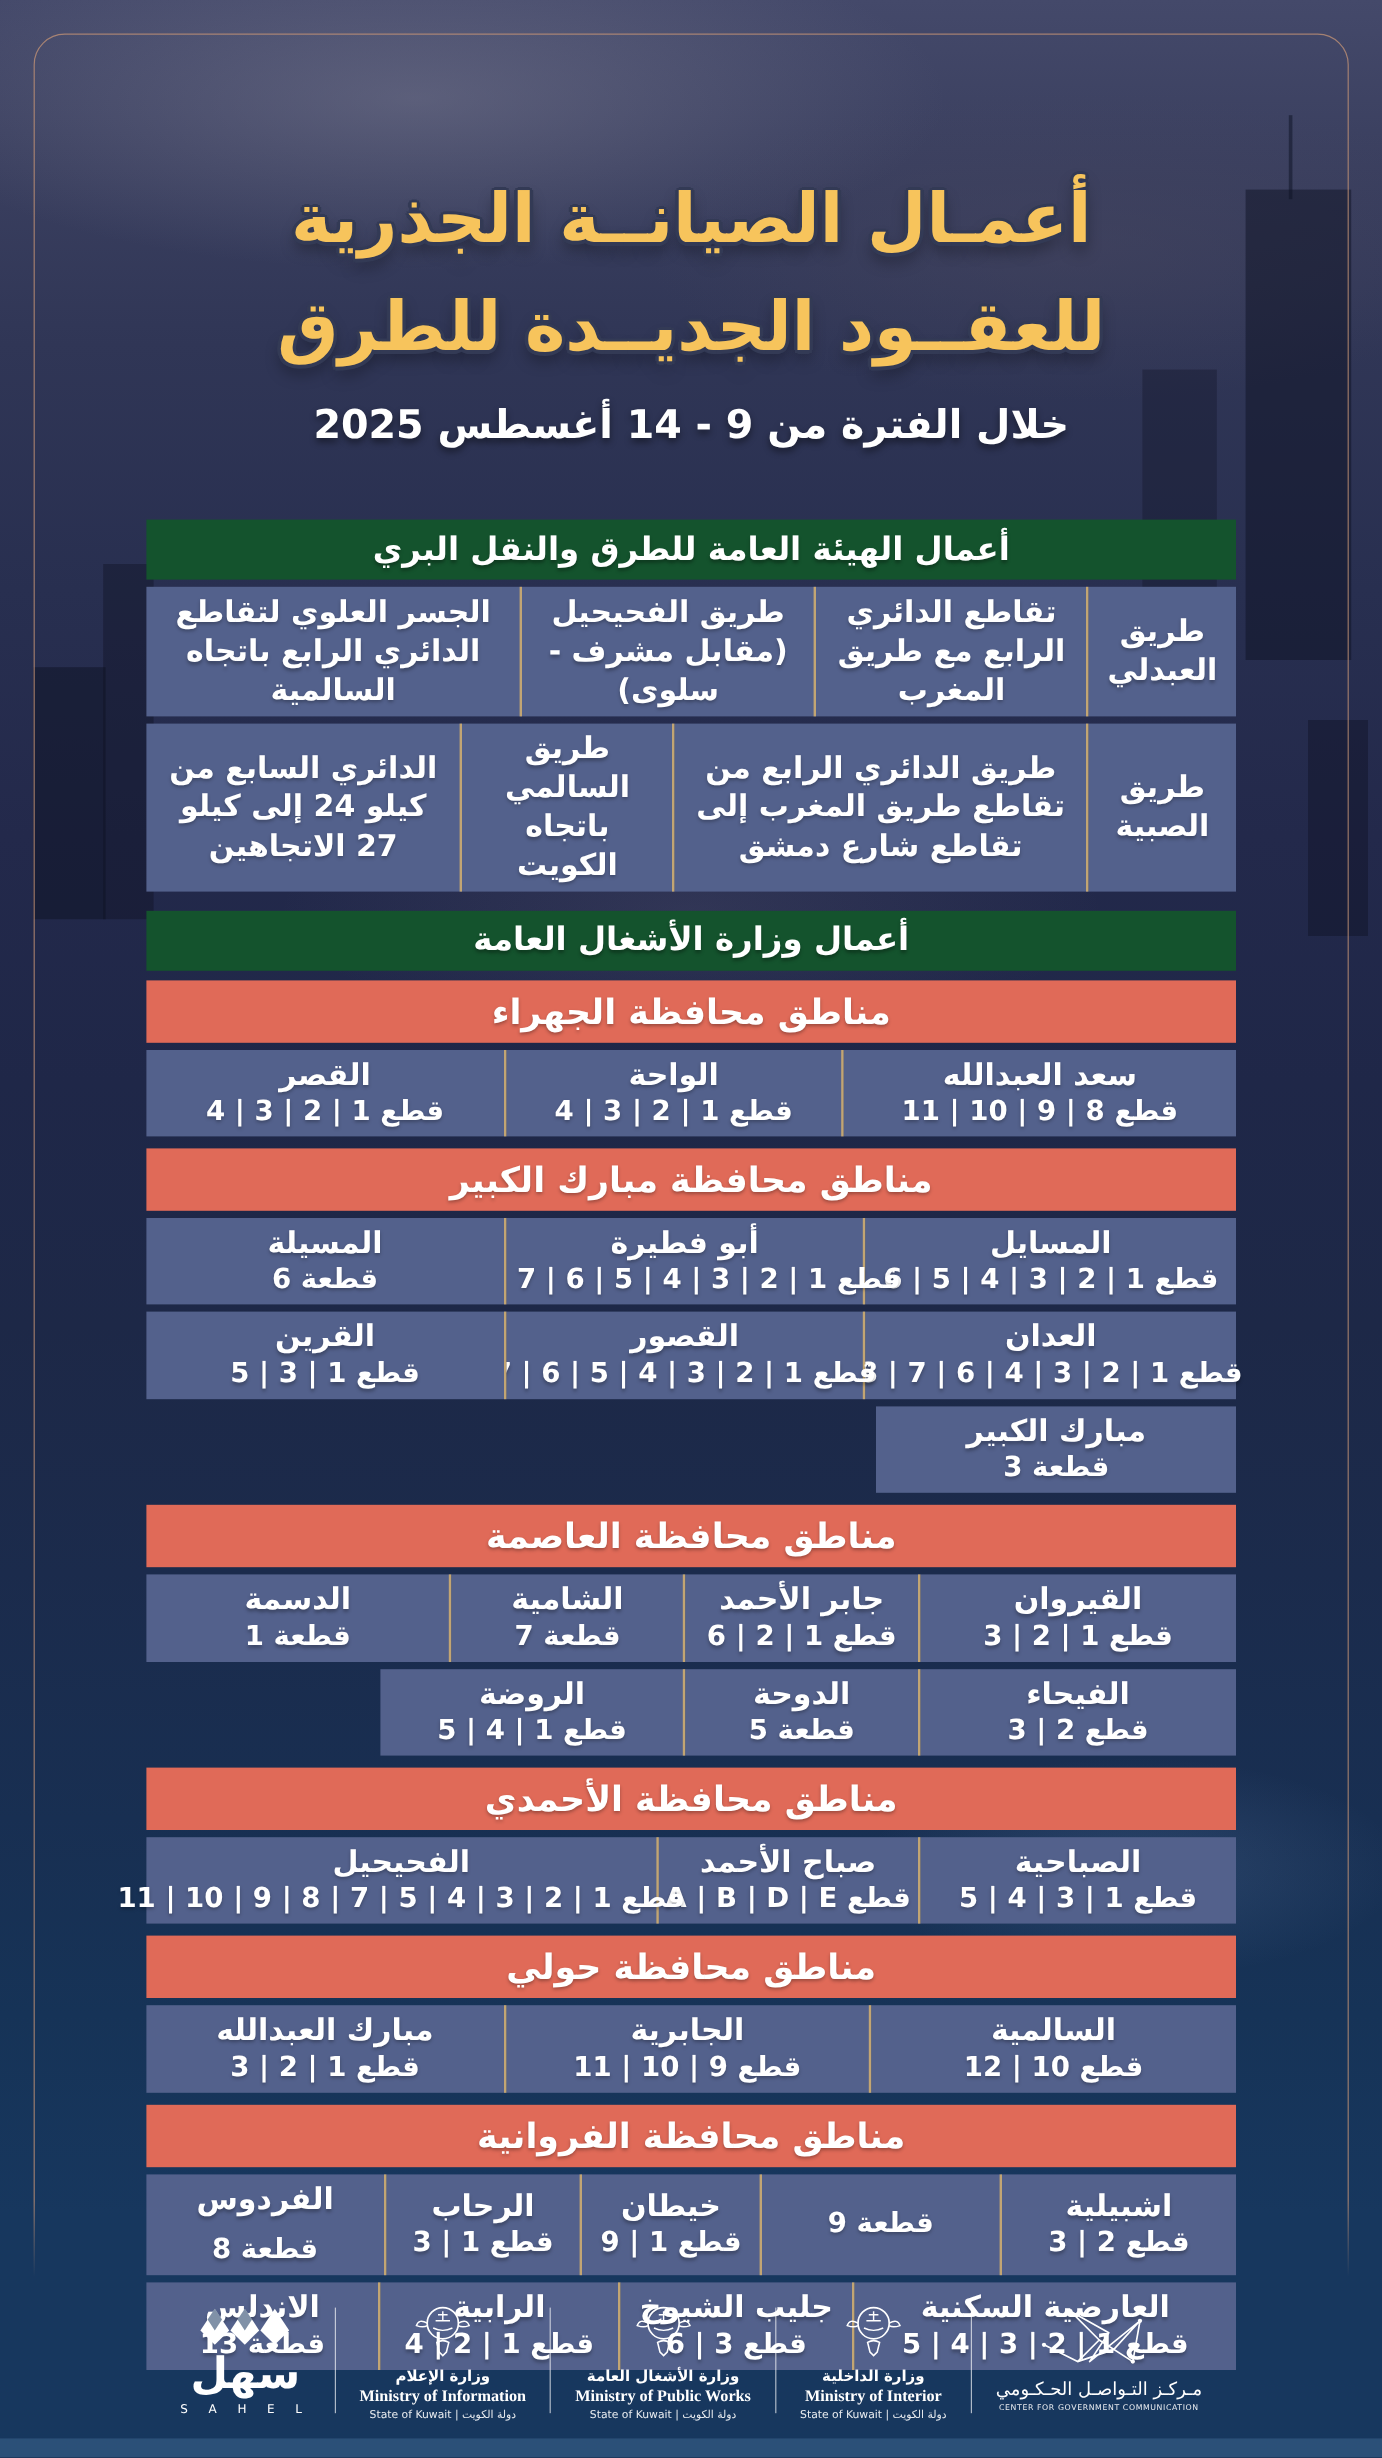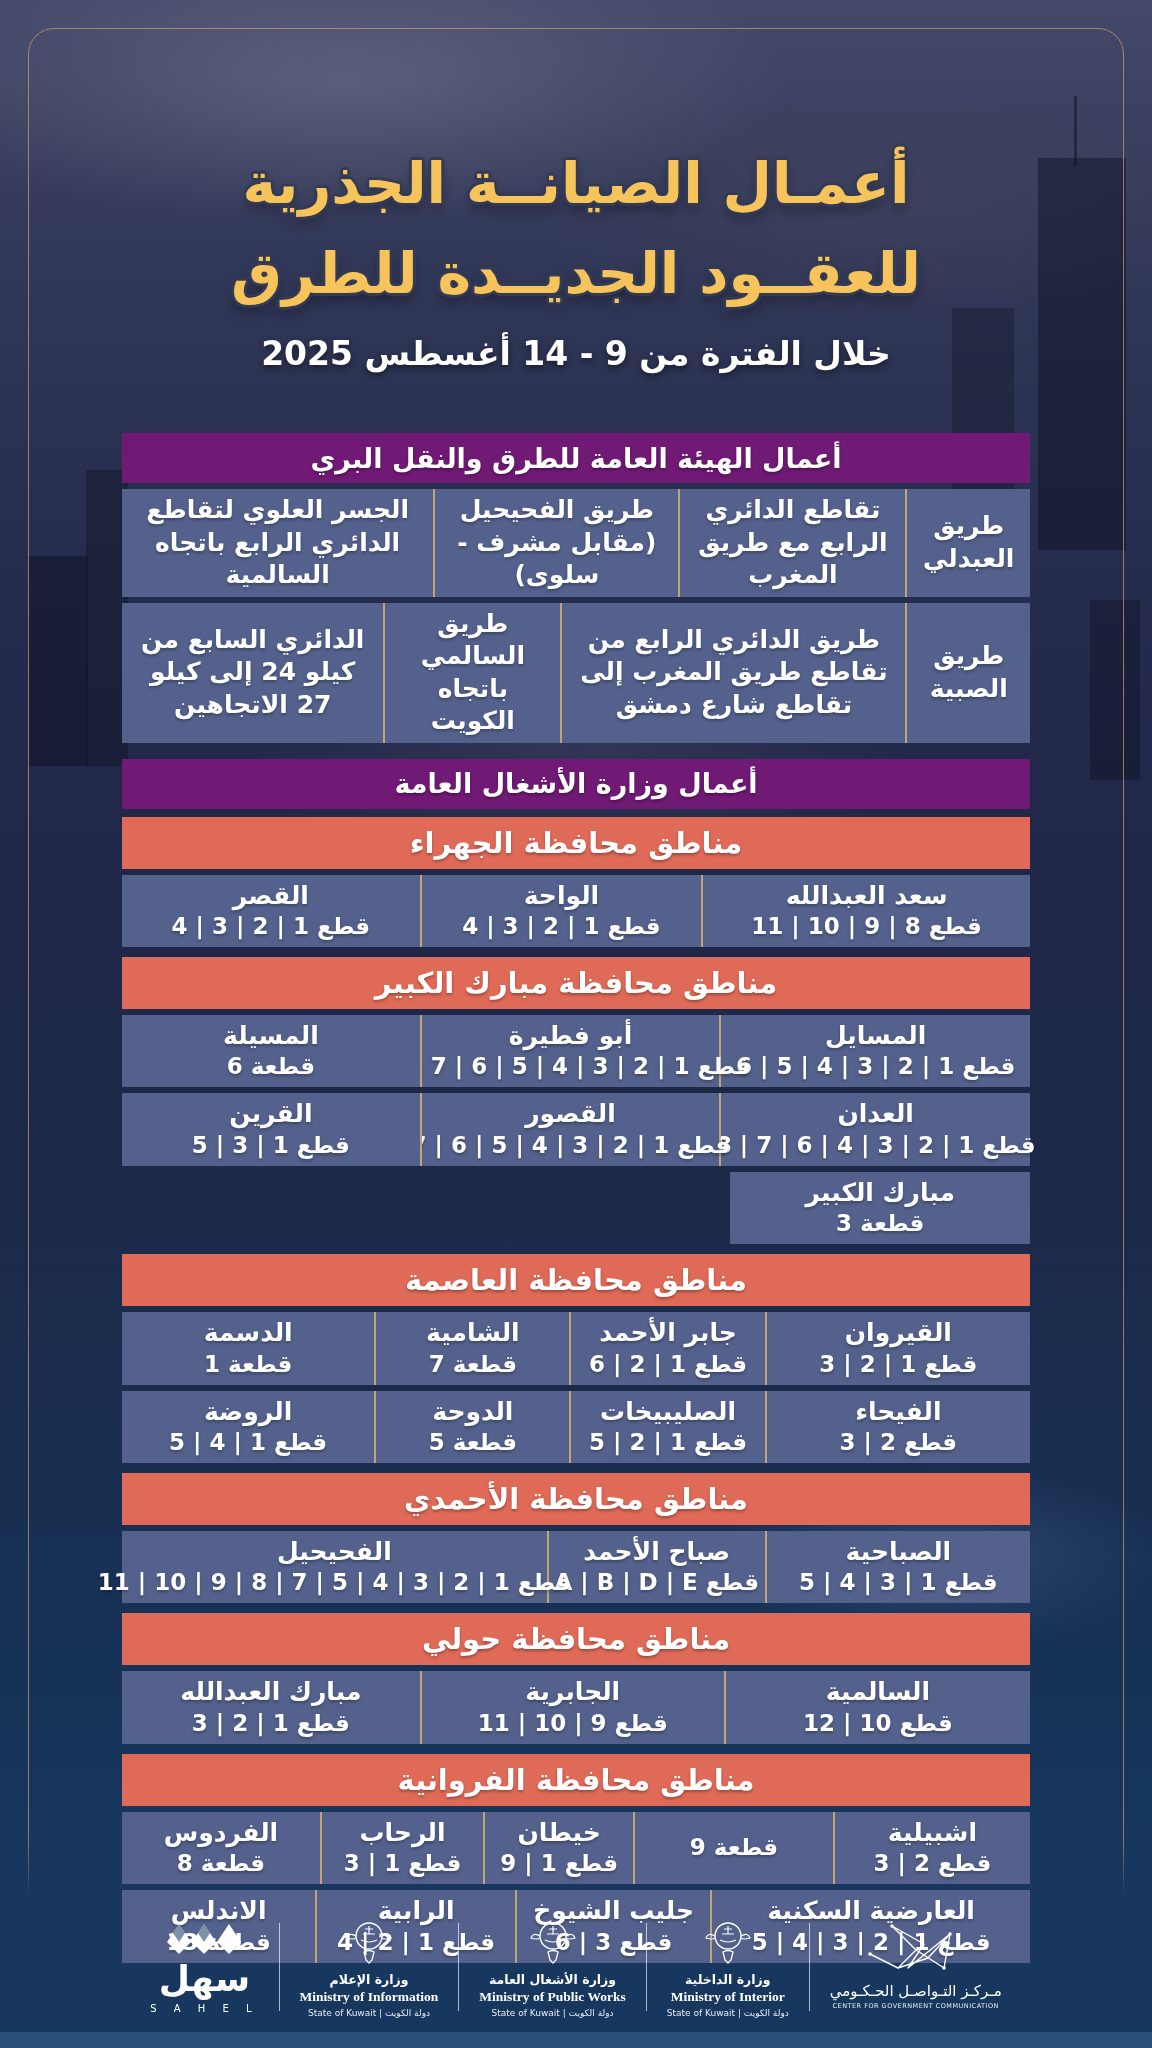--- a/index.html
+++ b/index.html
@@ -52,21 +52,21 @@
       -2px -2px 0 #333a55, 2px -2px 0 #333a55, -2px 2px 0 #333a55, 2px 2px 0 #333a55,
       0 7px 12px rgba(0,0,0,0.35);
   }
   .subtitle {
     margin-top:16px; text-align:center; direction:rtl;
     color:#ffffff; font-weight:bold; font-size:33px;
     text-shadow:0 3px 6px rgba(0,0,0,0.45);
   }
   .tables { margin-top:60px; }
   .part-header, .mpw-header {
-    height:50px; background:#701a75; color:#fff; font-weight:bold; font-size:27px;
+    height:50px; background:#14532d; color:#fff; font-weight:bold; font-size:27px;
     display:flex; align-items:center; justify-content:center; direction:rtl;
     text-shadow:0 2px 3px rgba(0,0,0,0.3); margin-bottom:6px;
   }
   .mpw-header { margin-top:16px; }
   .table-row { display:flex; direction:rtl; margin-bottom:6px; min-height:70px; }
   .road-row  { min-height:78px; }
   .cell {
     background:#53618c; color:#fff; display:flex; flex-direction:column;
     align-items:center; justify-content:center; padding:5px 10px; text-align:center;
   }
@@ -227,24 +227,20 @@
               <div class="cell-name">الدسمة</div>
               <div class="cell-plots">قطعة 1</div>
             </div>
           </div>
           <div class="table-row">
             <div class="cell" style="width: 29%;">
               <div class="cell-name">الفيحاء</div>
               <div class="cell-plots">قطع 2 | 3</div>
             </div>
             <div class="cell" style="width: 21.5%;">
-              <div class="cell-name">الصليبيخات</div>
-              <div class="cell-plots">قطع 1 | 2 | 5</div>
-            </div>
-            <div class="cell" style="width: 21.5%;">
               <div class="cell-name">الدوحة</div>
               <div class="cell-plots">قطعة 5</div>
             </div>
             <div class="cell" style="width: 28%;">
               <div class="cell-name">الروضة</div>
               <div class="cell-plots">قطع 1 | 4 | 5</div>
             </div>
           </div>
         </div>
         <div class="gov-group">
@@ -292,21 +288,21 @@
               <div class="cell-plots">قطعة 9</div>
             </div>
             <div class="cell" style="width: 16.5%;">
               <div class="cell-name">خيطان</div>
               <div class="cell-plots">قطع 1 | 9</div>
             </div>
             <div class="cell" style="width: 18%;">
               <div class="cell-name">الرحاب</div>
               <div class="cell-plots">قطع 1 | 3</div>
             </div>
-            <div class="cell" style="width: 22%;">
+            <div class="cell" style="width: 22%; gap: 12px;">
               <div class="cell-name">الفردوس</div>
               <div class="cell-plots">قطعة 8</div>
             </div>
           </div>
           <div class="table-row">
             <div class="cell" style="width: 35%;">
               <div class="cell-name">العارضية السكنية</div>
               <div class="cell-plots">قطع 1 | 2 | 3 | 4 | 5</div>
             </div>
             <div class="cell" style="width: 21.5%;">

